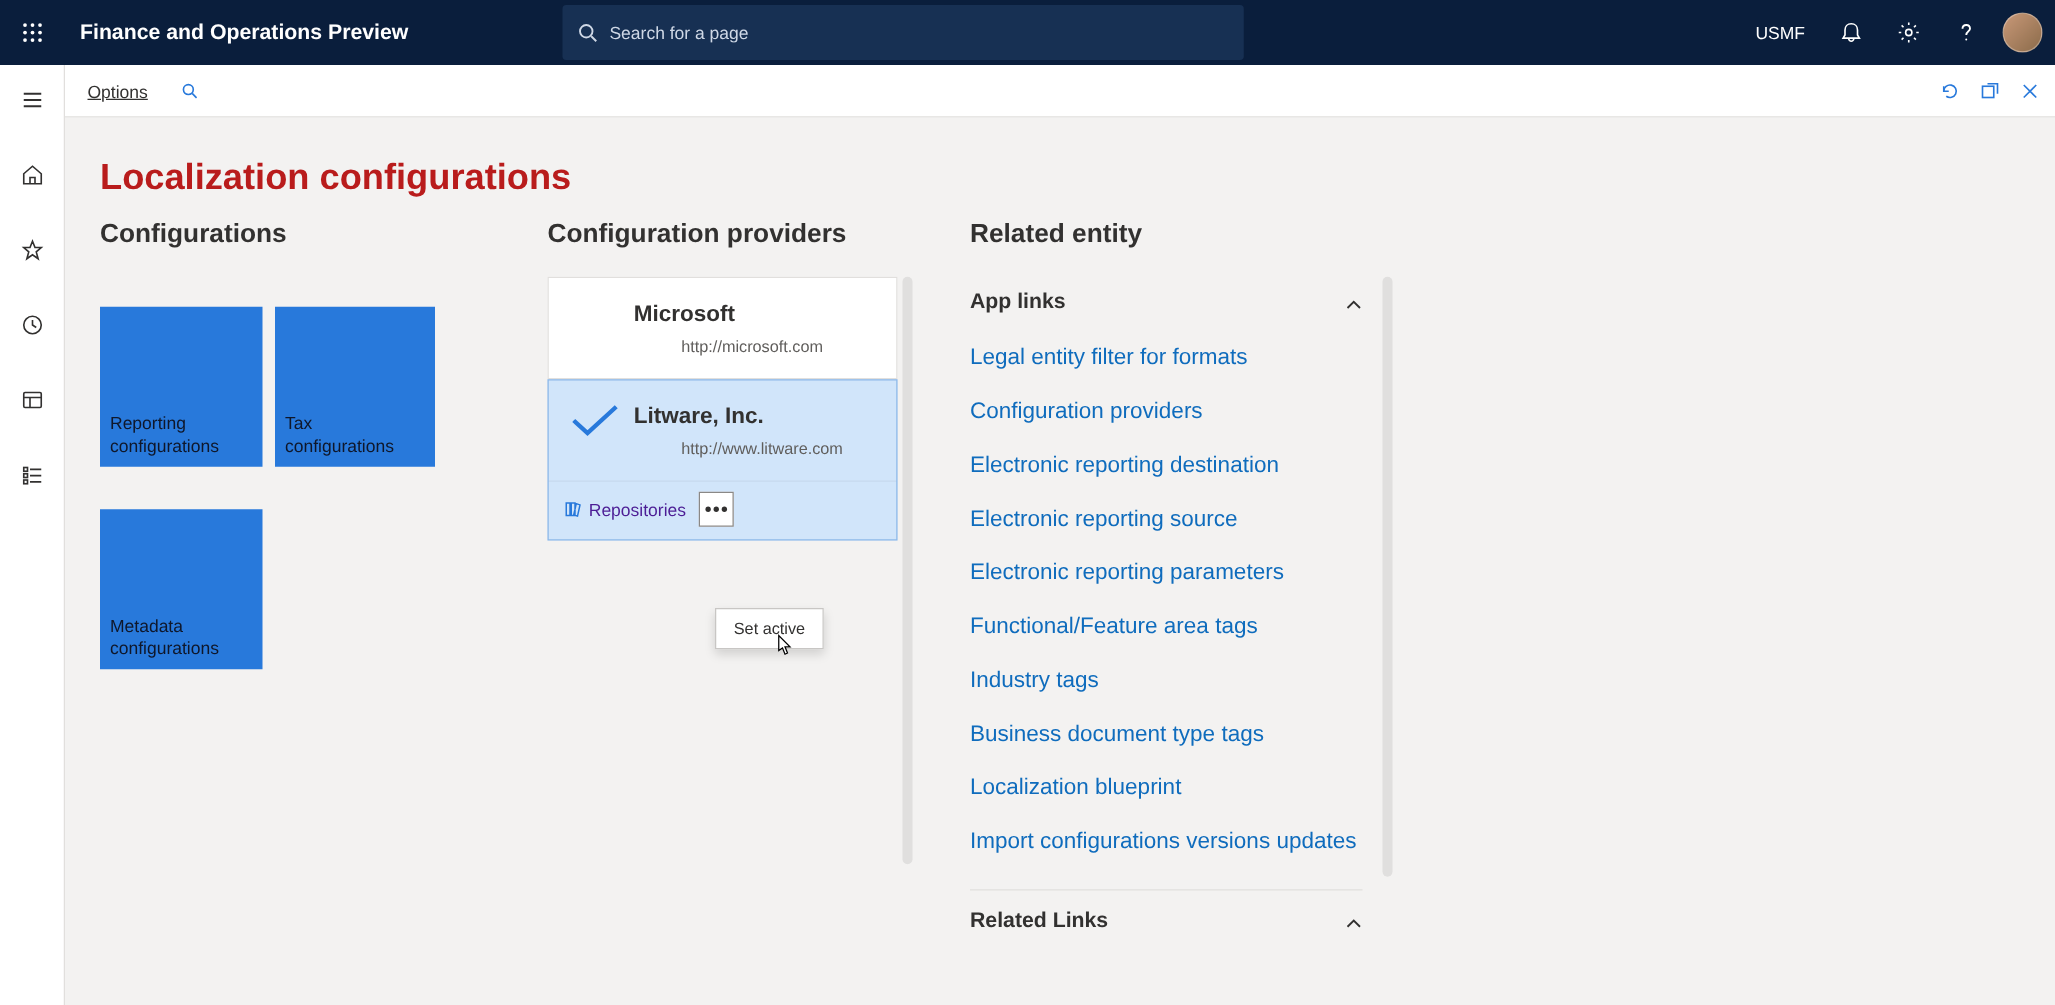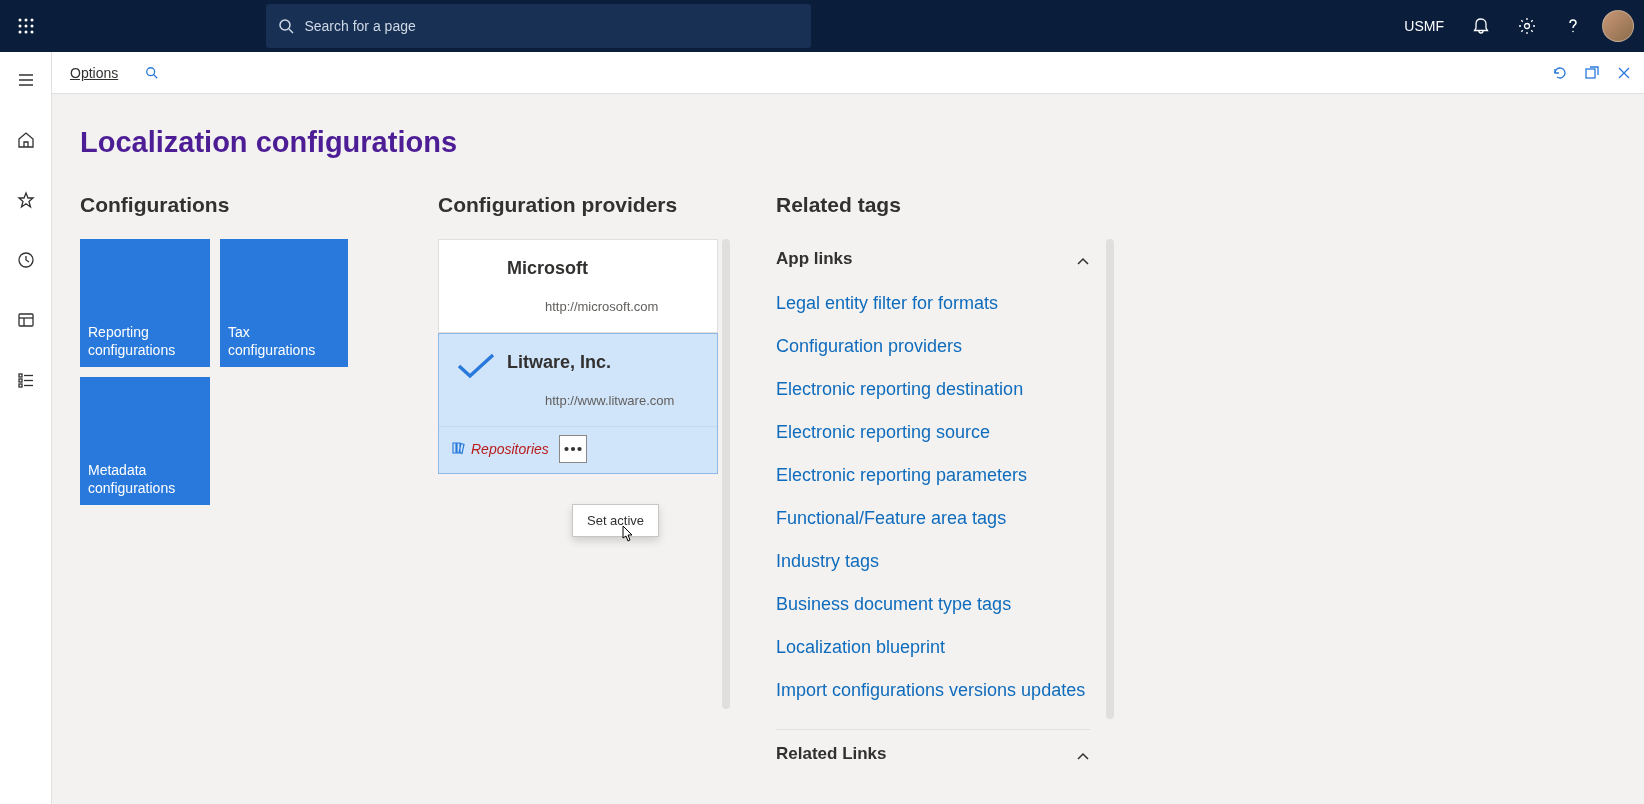--- a/index.html
+++ b/index.html
@@ -35,43 +35,43 @@
     .action-bar { height: 42px; background: #fff; border-bottom: 1px solid #e1dfdd; display: flex; align-items: center; padding: 0 12px; }
     .action-bar .opt { font-size: 14px; color: #323130; cursor: pointer; padding: 0 6px; text-decoration: underline; }
     .action-bar .ab-search { width: 36px; display: flex; justify-content: center; cursor: pointer; margin-left: 10px;}
     .action-bar .ab-search svg { width: 14px; height: 14px; }
     .action-bar .right-actions { margin-left: auto; display: flex; gap: 16px; align-items: center; }
     .action-bar .right-actions .icon { cursor: pointer; display: flex; }
     .action-bar .right-actions svg { width: 16px; height: 16px; }
     
     
     .page-content { flex: 1; padding: 32px 28px; overflow: auto; position: relative; }
-    .page-title { font-size: 29px; font-weight: 600; color: #4c1d95; margin-bottom: 34px; }
+    .page-title { font-size: 29px; font-weight: 600; color: #b91c1c; margin-bottom: 16px; }
     
     .columns { display: flex; gap: 58px; }
     .column h2 { font-size: 21px; font-weight: 600; color: #323130; margin-bottom: 22px; }
     
     
     .cfg-col { width: 300px; }
     .tile-grid { display: grid; grid-template-columns: 130px 128px; gap: 10px; }
-    .tile { height: 128px; background: #2879db; color: #ffffff; padding: 8px; display: flex; align-items: flex-end; font-size: 14px; line-height: 1.3; cursor: pointer; }
+    .tile { height: 128px; background: #2879db; color: #0f172a; padding: 8px; display: flex; align-items: flex-end; font-size: 14px; line-height: 1.3; cursor: pointer; margin-top: 24px; }
     
     
     .prov-col { width: 280px; position: relative;}
     .prov-col .scroll-wrap { position: relative; height: 560px; }
     .prov-scrollbar { position: absolute; right: -12px; top: 0; width: 8px; height: 470px; background: rgba(0,0,0,0.08); border-radius: 4px; }
     .prov-card { border: 1px solid #e1dfdd; background: #fff; }
     .prov-card.active { background: #d1e5fa; border-color: #8db8e8;}
     .prov-card .main { padding: 18px 18px 18px 68px; position: relative; }
     .prov-card .check { position: absolute; left: 16px; top: 16px; color: #2879db; }
     .prov-card .check svg { width: 42px; height: 32px; }
     .prov-card .name { font-size: 18px; font-weight: 600; color: #323130; }
-    .prov-card .url { font-size: 13px; color: #605e5c; margin-top: 20px; padding-left: 38px; }
+    .prov-card .url { font-size: 13px; color: #605e5c; margin-top: 8px; padding-left: 38px; }
     .prov-card .actions { display: flex; align-items: center; padding: 8px 12px 10px 12px; gap: 10px; border-top: 1px solid rgba(0,0,0,0.05);}
-    .prov-card .actions .repo { color: #b91c1c; font-size: 14px; cursor: pointer; display: flex; align-items: flex-start; gap: 6px; font-style: italic;}
+    .prov-card .actions .repo { color: #4c1d95; font-size: 14px; cursor: pointer; display: flex; align-items: center; gap: 6px;}
     .prov-card .actions .more { width: 28px; height: 28px; border: 1px solid #8a8886; display: flex; align-items: center; justify-content: center; cursor: pointer; background: #fff;}
     .prov-card + .prov-card { }
     
     .dropdown-menu { position: absolute; top: 265px; left: 134px; background: #fff; border: 1px solid #c8c6c4; box-shadow: 0 4px 8px rgba(0,0,0,0.15); padding: 8px 14px; font-size: 13px; color: #323130; white-space: nowrap; z-index: 10;}
     
     .cursor-pointer { position: absolute; top: 285px; left: 180px; z-index: 11; }
     .cursor-pointer svg { width: 18px; height: 22px; }
     
     
     .links-col { width: 314px; position: relative; }
@@ -93,20 +93,21 @@
         <circle cx="9" cy="3" r="1.5"></circle>
         <circle cx="15" cy="3" r="1.5"></circle>
         <circle cx="3" cy="9" r="1.5"></circle>
         <circle cx="9" cy="9" r="1.5"></circle>
         <circle cx="15" cy="9" r="1.5"></circle>
         <circle cx="3" cy="15" r="1.5"></circle>
         <circle cx="9" cy="15" r="1.5"></circle>
         <circle cx="15" cy="15" r="1.5"></circle>
       </svg>
   </div>
+  <div class="app-title">Finance and Operations Preview</div>
   <div class="search-box">
     <svg viewBox="0 0 16 16" fill="none" stroke="#cfd8e6" stroke-width="1.5">
         <circle cx="7" cy="7" r="5"></circle>
         <line x1="11" y1="11" x2="15" y2="15"></line>
       </svg>
     <input type="text" placeholder="Search for a page" style="">
   </div>
   <div class="header-right">
     <div class="org">USMF</div>
     <div class="icon-btn">
@@ -270,21 +271,21 @@
             </div>
             <div class="cursor-pointer">
               <svg viewBox="0 0 18 22" fill="#fff" stroke="#000" stroke-width="1">
                   <path d="M5 2 L5 14 L8 12 L10 17 L12 16 L10 11 L14 11 Z"></path>
                 </svg>
             </div>
           </div>
         </div>
 
         <div class="column links-col">
-          <h2>Related tags</h2>
+          <h2>Related entity</h2>
           <div class="scroll-wrap">
             <div class="link-section-head">
               <span>App links</span>
               <svg viewBox="0 0 14 14" fill="none" stroke="#323130" stroke-width="1.5">
                   <path d="M2 9 L7 4 L12 9"></path>
                 </svg>
             </div>
             <div class="link-list">
               <a>Legal entity filter for formats</a>
               <a>Configuration providers</a>

